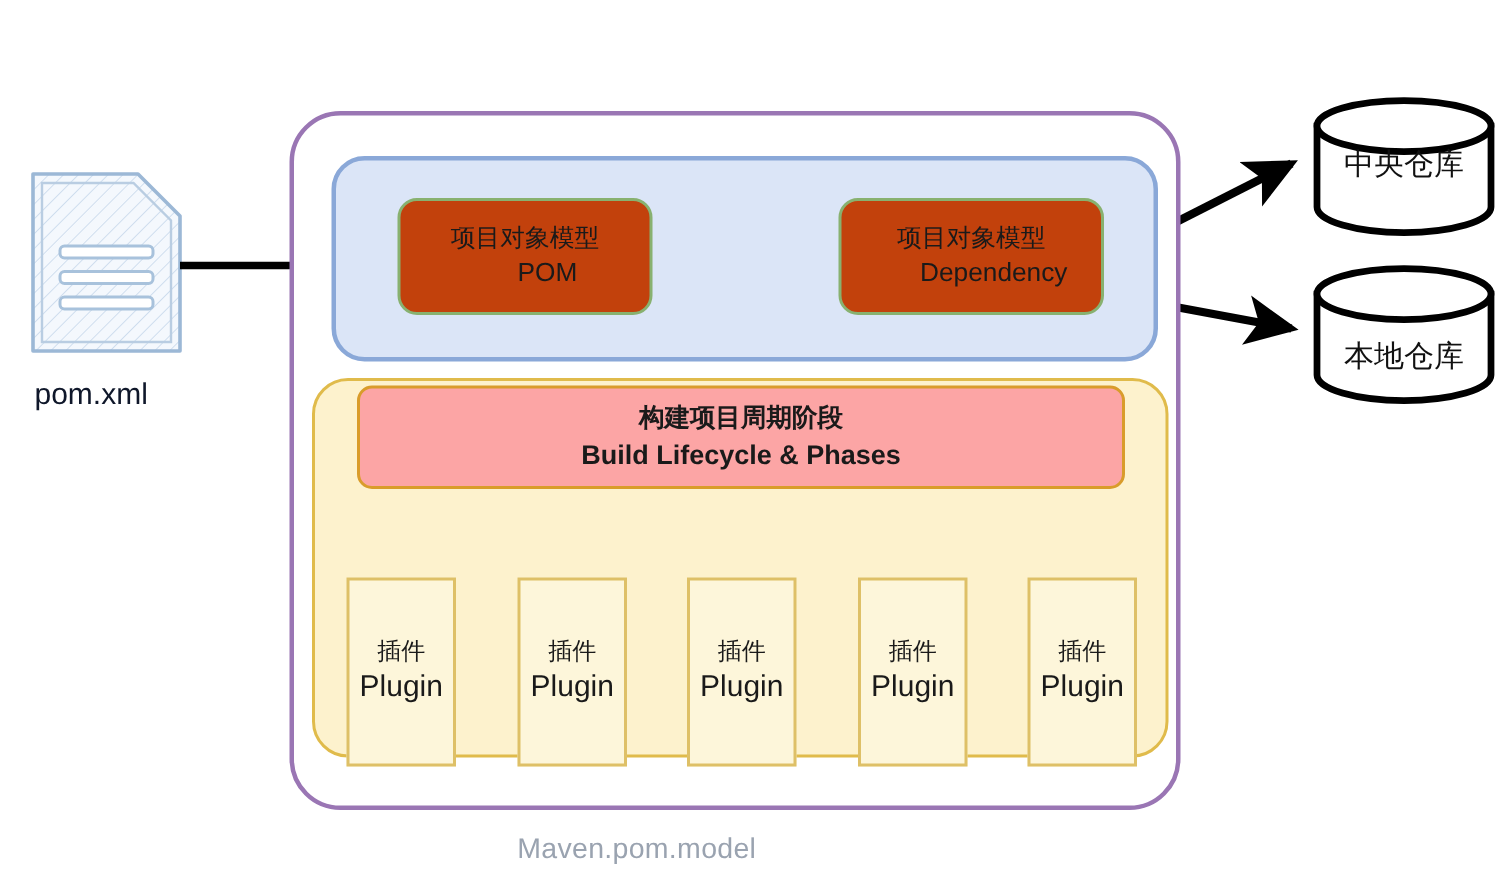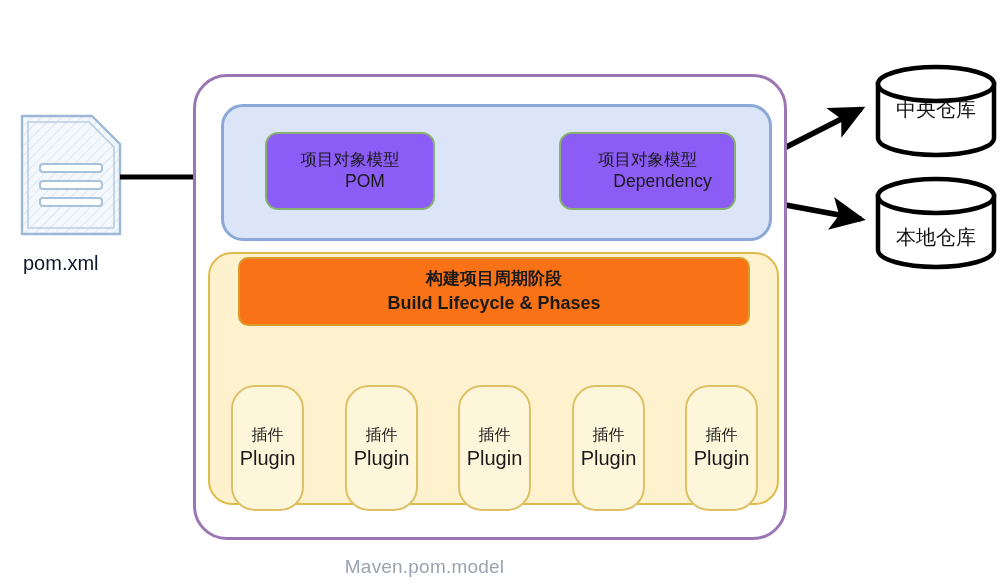--- a/index.html
+++ b/index.html
@@ -57,21 +57,21 @@
     height: 137px;
     border: 3px solid #8aa8d8;
     border-radius: 22px;
     background: #dbe5f7;
   }
 
   
   .green-box {
     border: 2.5px solid #88b170;
     border-radius: 13px;
-    background: #8b5cf6;
+    background: #c2410c;
     color: #1a1a1a;
     line-height: 1.34;
   }
   #pom-box {
     left: 265px;
     top: 132px;
     width: 170px;
     height: 78px;
   }
   #dependency-box {
@@ -95,34 +95,34 @@
   }
 
   
   #lifecycle-bar {
     left: 238px;
     top: 257px;
     width: 512px;
     height: 69px;
     border: 2.5px solid #d99c2b;
     border-radius: 10px;
-    background: #f97316;
+    background: #fca5a5;
     color: #1a1a1a;
     line-height: 1.38;
   }
   #lifecycle-bar .cn { font-size: 17px; font-weight: 700; }
   #lifecycle-bar .en { font-size: 18px; font-weight: 700; }
 
   
   .plugin-box {
     top: 385px;
     width: 73px;
     height: 126px;
     border: 2.5px solid #dec067;
-    border-radius: 24px;
+    border-radius: 0;
     background: #fdf6da;
     color: #1a1a1a;
     line-height: 1.3;
     text-align: center;
   }
   .plugin-box .cn { font-size: 16px; }
   .plugin-box .en { font-size: 20px; }
 
   
   #pom-xml-label {

